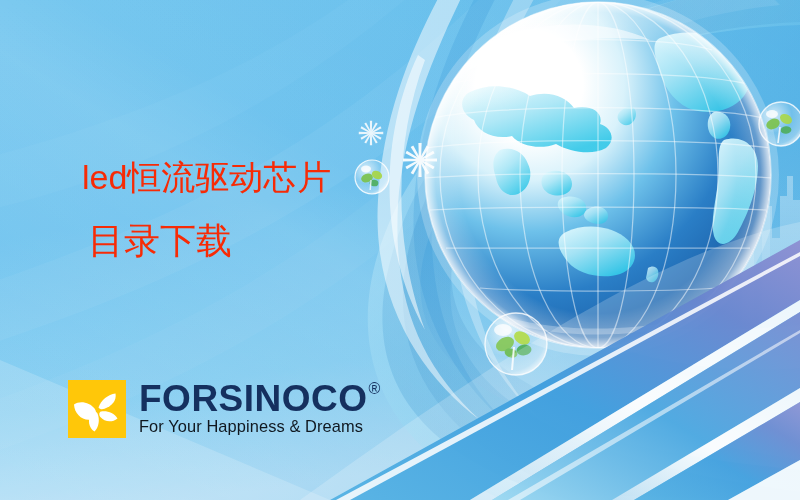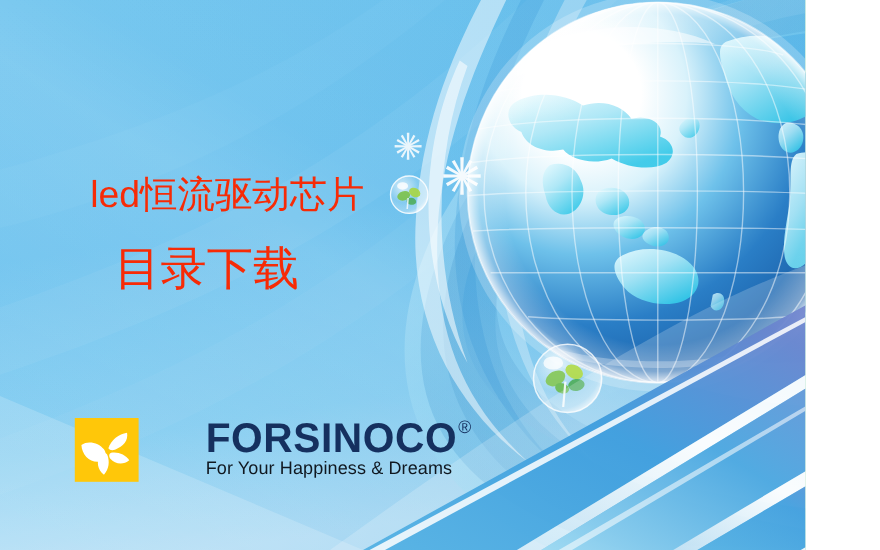--- a/index.html
+++ b/index.html
@@ -1,21 +1,21 @@
 <!DOCTYPE html>
 <html><head>
 <meta charset="utf-8">
 <style>
   html, body {
     margin: 0; padding: 0;
     background: #ffffff;
   }
   #stage {
     position: relative;
-    width: 732px;
+    width: 800px;
     height: 500px;
     overflow: hidden;
     font-family: "Liberation Sans", sans-serif;
     background: #bef264;
   }
   #bgsvg {
     position: absolute;
     inset: 0;
     width: 800px;
     height: 500px;
@@ -34,33 +34,32 @@
     letter-spacing: 0px;
     white-space: nowrap;
   }
   #headline .line1 {
     display: block;
     font-size: 34px;
   }
   #headline .line2 {
     display: block;
     margin-top: 29px;
-    margin-left: 22px;
-    font-size: 42px;
+    margin-left: 6px;
+    font-size: 36px;
   }
 
   
   #logo {
     position: absolute;
     left: 68px;
     top: 380px;
     z-index: 40;
     display: flex;
     align-items: flex-start;
-    gap: 48px;
   }
   #logo-mark {
     width: 58px;
     height: 58px;
     background: #ffc709;
     flex: 0 0 auto;
     position: relative;
   }
   #logo-mark svg { display:block; width:58px; height:58px; }
   #logo-text {

